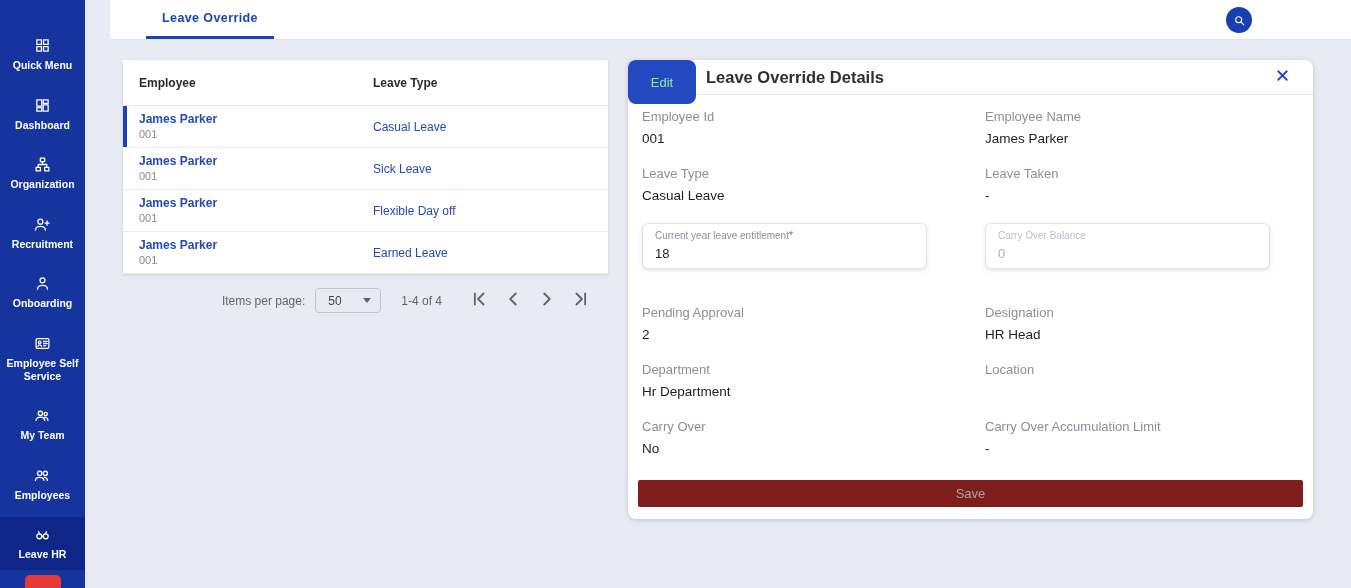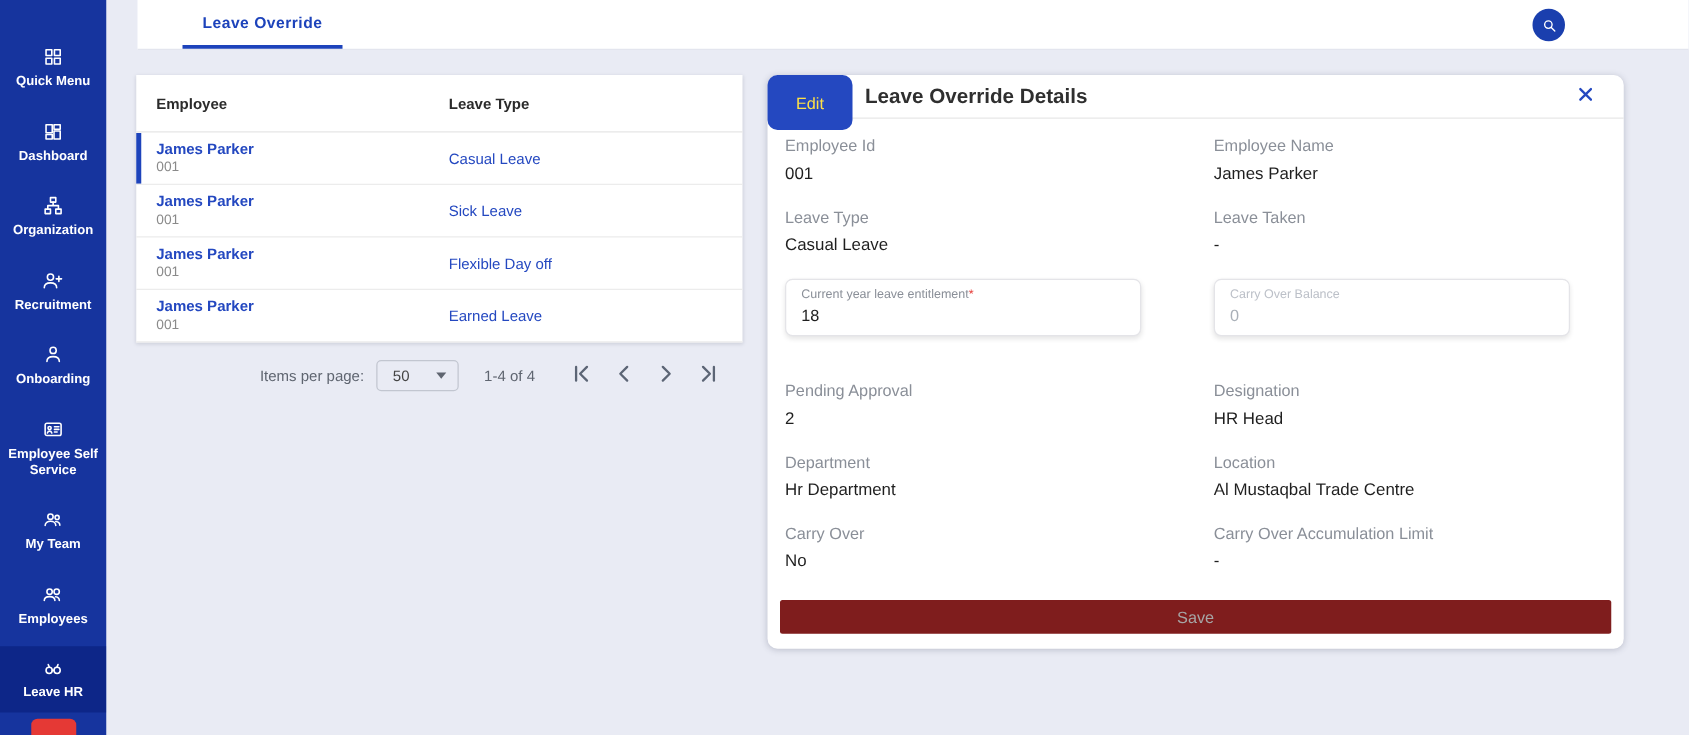--- a/index.html
+++ b/index.html
@@ -41,21 +41,21 @@
     letter-spacing:0.4px; border-bottom:3px solid #1d43bb; cursor:pointer;
   }
   .search-btn {
     position:absolute; right:99px; top:7px; width:26px; height:26px;
     border-radius:50%; background:#1a3fae; border:none; cursor:pointer;
     display:flex; align-items:center; justify-content:center;
   }
   .search-btn svg { width:13px; height:13px; stroke:#fff; fill:none; stroke-width:2; stroke-linecap:round; }
 
   
-  .content { flex:1; display:flex; gap:20px; padding:20px 20px 0 24px; }
+  .content { flex:1; display:flex; gap:20px; padding:20px 20px 0 38px; }
 
   
   .list-col { flex:0 0 485px; }
   .list-card { background:#fff; box-shadow:0 1px 3px rgba(60,64,90,0.18); }
   .list-head {
     display:grid; grid-template-columns:234px 1fr; align-items:center;
     height:46px; padding:0 16px; font-size:12px; font-weight:bold; color:#2b2b2b;
     border-bottom:1px solid #e6e6e6;
   }
   .list-row {
@@ -82,21 +82,21 @@
   .pg-btn { background:none; border:none; cursor:pointer; padding:0; margin:0 6px; }
   .pg-btn svg { width:22px; height:22px; stroke:#5c6575; fill:none; stroke-width:2; stroke-linecap:round; stroke-linejoin:round; }
 
   
   .details-card {
     flex:0 0 685px; background:#fff; border-radius:8px; position:relative;
     box-shadow:0 1px 5px rgba(60,64,90,0.25); align-self:flex-start; width:685px;
   }
   .edit-btn {
     position:absolute; top:0; left:0; width:68px; height:44px;
-    background:#2448c0; color:#fde047; border:none; border-radius:8px;
+    background:#2448c0; color:#86efac; border:none; border-radius:8px;
     font-size:13px; cursor:pointer; font-family:inherit;
   }
   .dc-header {
     display:flex; align-items:center; height:35px;
     padding:0 20px 0 78px; border-bottom:1px solid #e8e8e8;
   }
   .dc-title { font-size:16.5px; font-weight:bold; color:#2f2f2f; }
   .close-btn { margin-left:auto; background:none; border:none; cursor:pointer; padding:2px; }
   .close-btn svg { width:17px; height:17px; stroke:#2448c0; stroke-width:2.6; stroke-linecap:round; }
 
@@ -366,21 +366,20 @@
             </div>
           </div>
 
           <div class="dg-row">
             <div class="field">
               <div class="f-label">Department</div>
               <div class="f-value">Hr Department</div>
             </div>
             <div class="field">
               <div class="f-label">Location</div>
-              <div class="f-value">Al Mustaqbal Trade Centre</div>
             </div>
           </div>
 
           <div class="dg-row" style="margin-bottom:8px;">
             <div class="field">
               <div class="f-label">Carry Over</div>
               <div class="f-value">No</div>
             </div>
             <div class="field">
               <div class="f-label">Carry Over Accumulation Limit</div>

